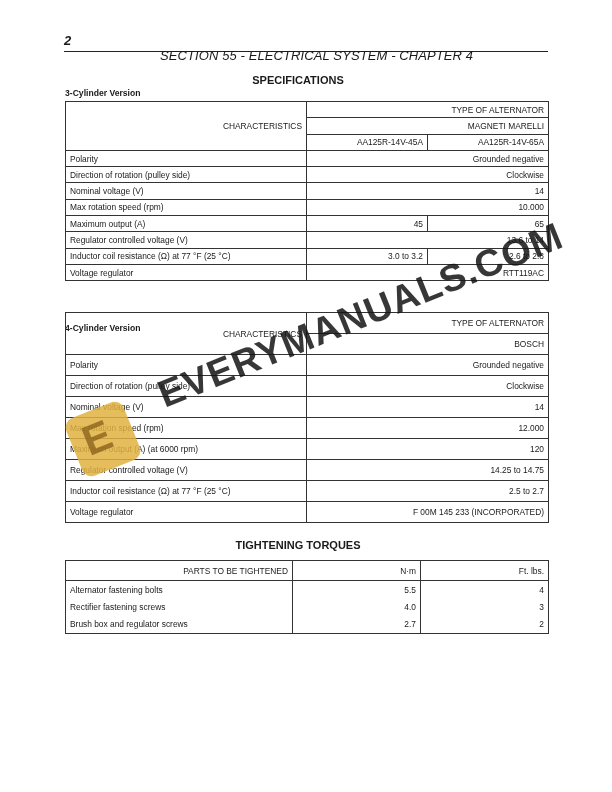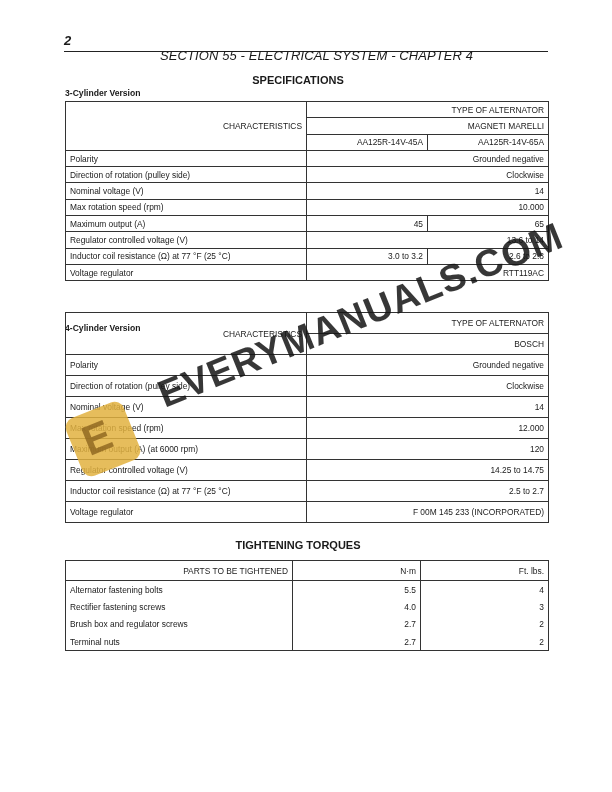--- a/index.html
+++ b/index.html
@@ -170,25 +170,20 @@
   <tr class="row">
     <td class="l">Rectifier fastening screws</td>
     <td class="c">4.0</td>
     <td class="c">3</td>
   </tr>
   <tr class="row">
     <td class="l">Brush box and regulator screws</td>
     <td class="c">2.7</td>
     <td class="c">2</td>
   </tr>
-  <tr class="row">
-    <td class="l">Terminal nuts</td>
-    <td class="c">2.7</td>
-    <td class="c">2</td>
-  </tr>
 </tbody>
   </table>
 
 <div class="watermark">
   <div class="wm-logo">
     <span class="wm-logo-glyph">E</span>
   </div>
   <div class="wm-text">EVERYMANUALS.COM</div>
 </div>
 

